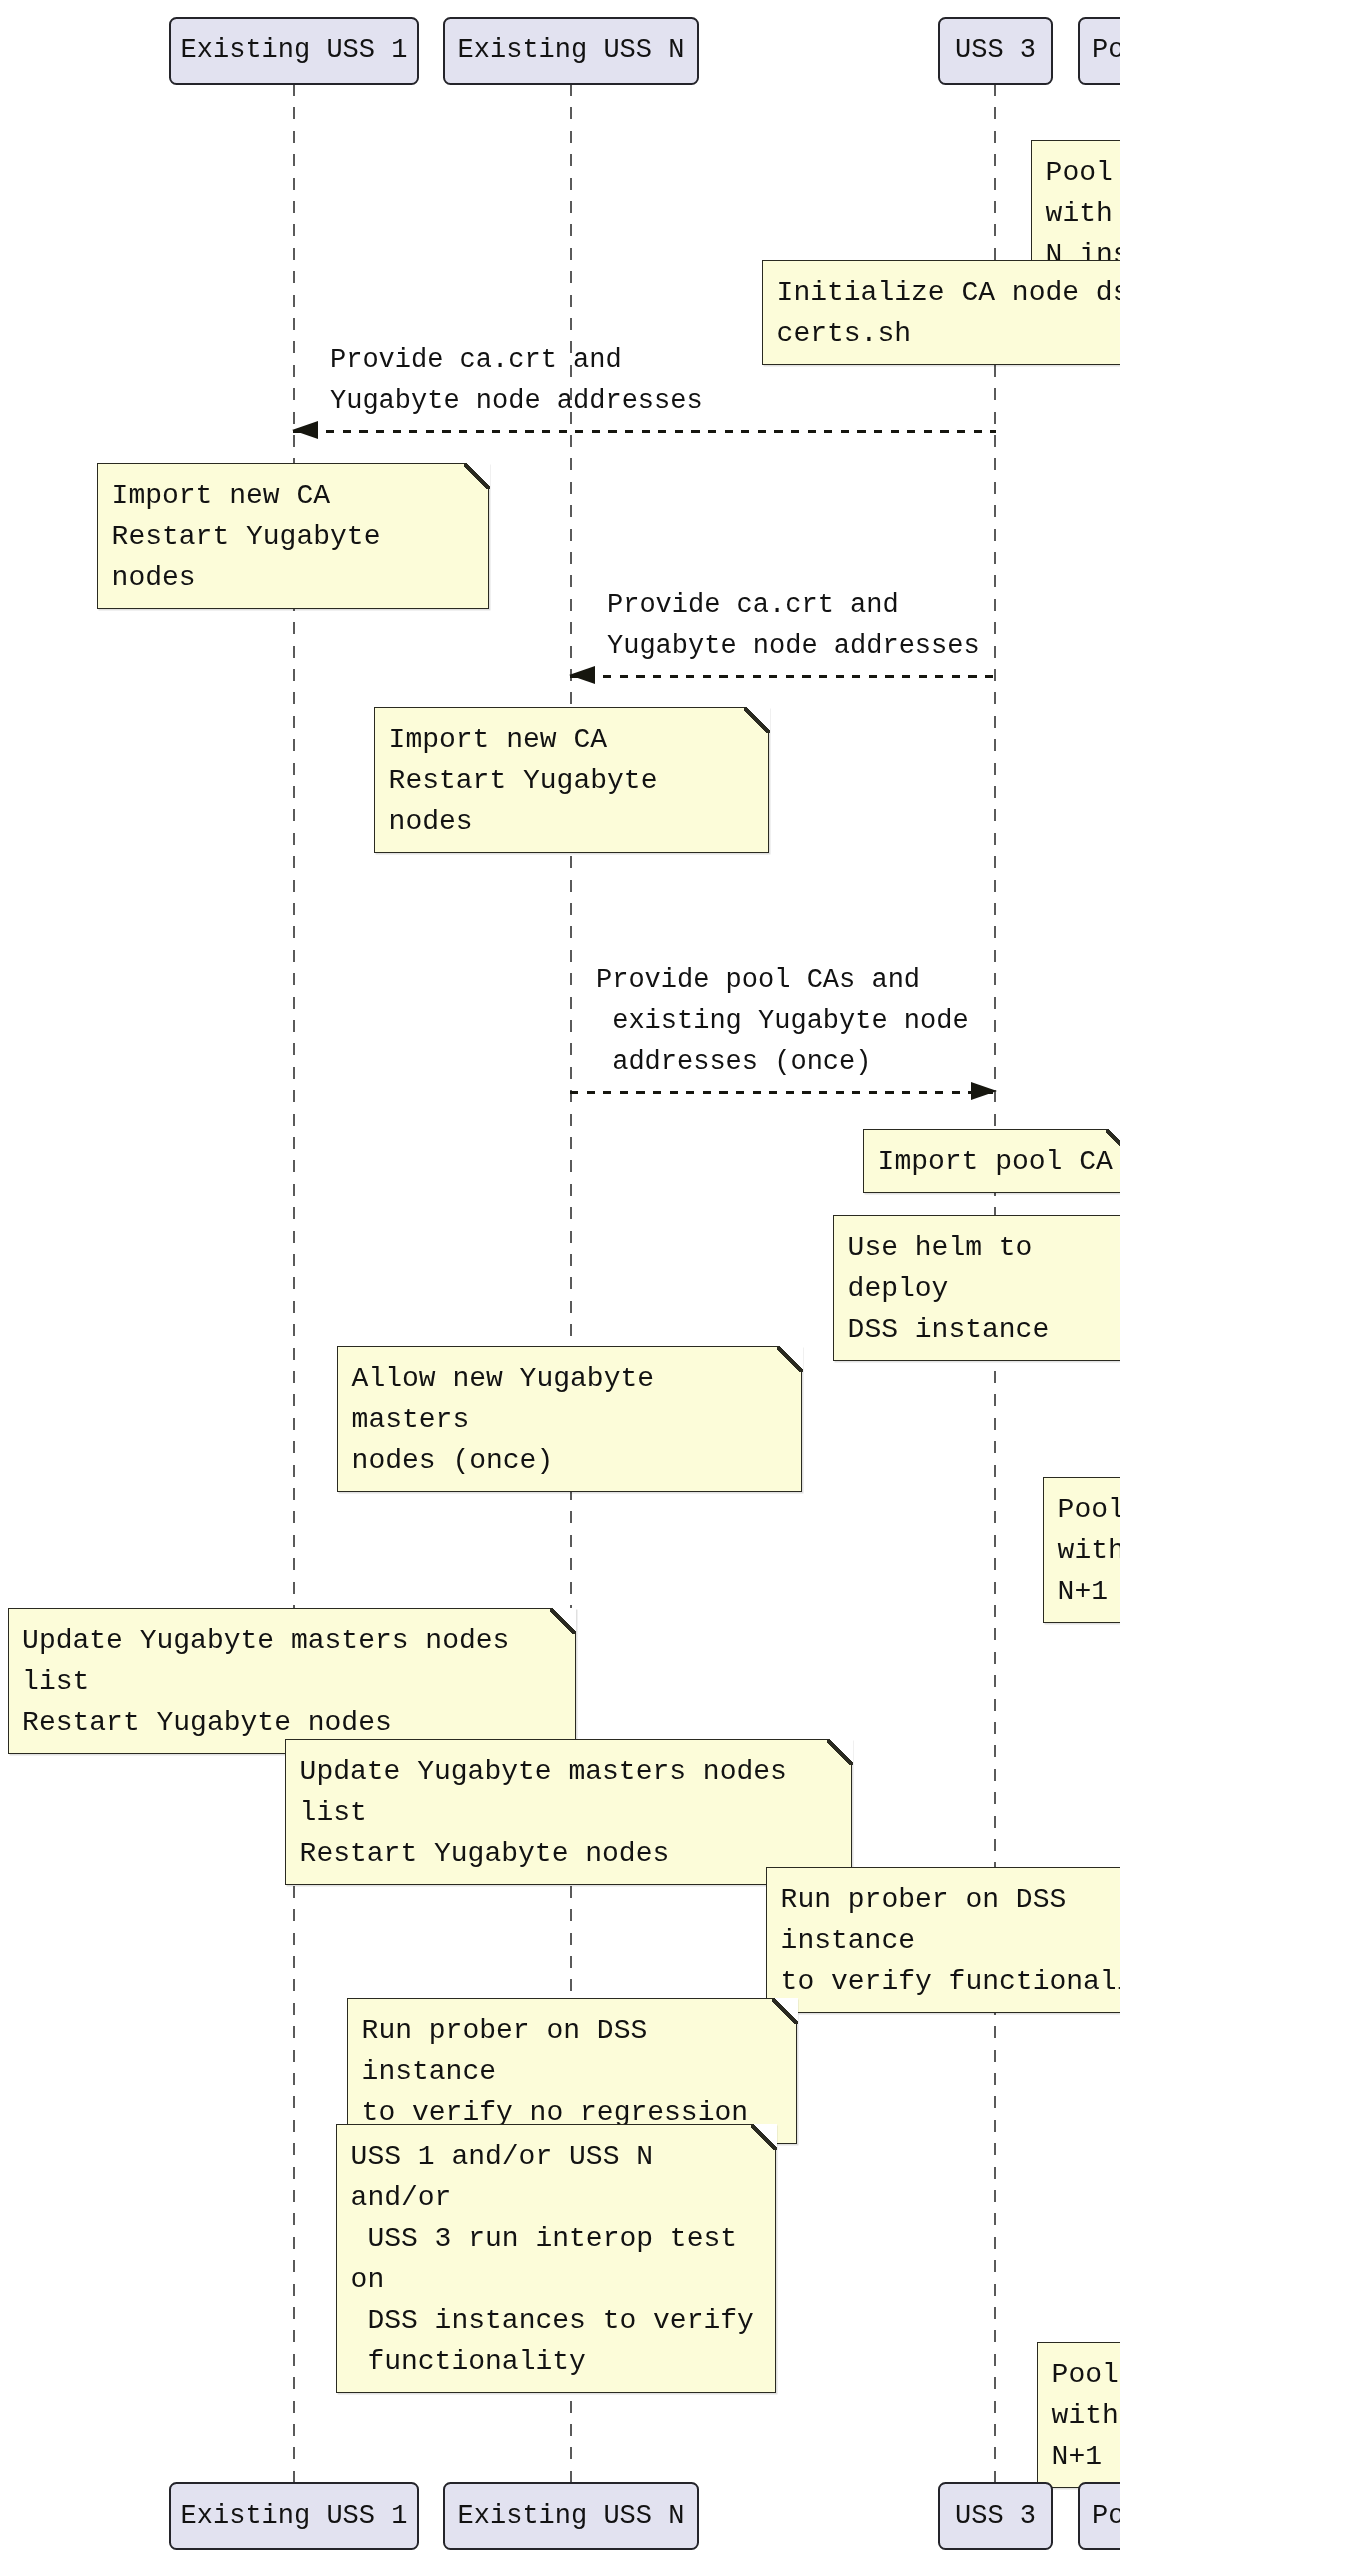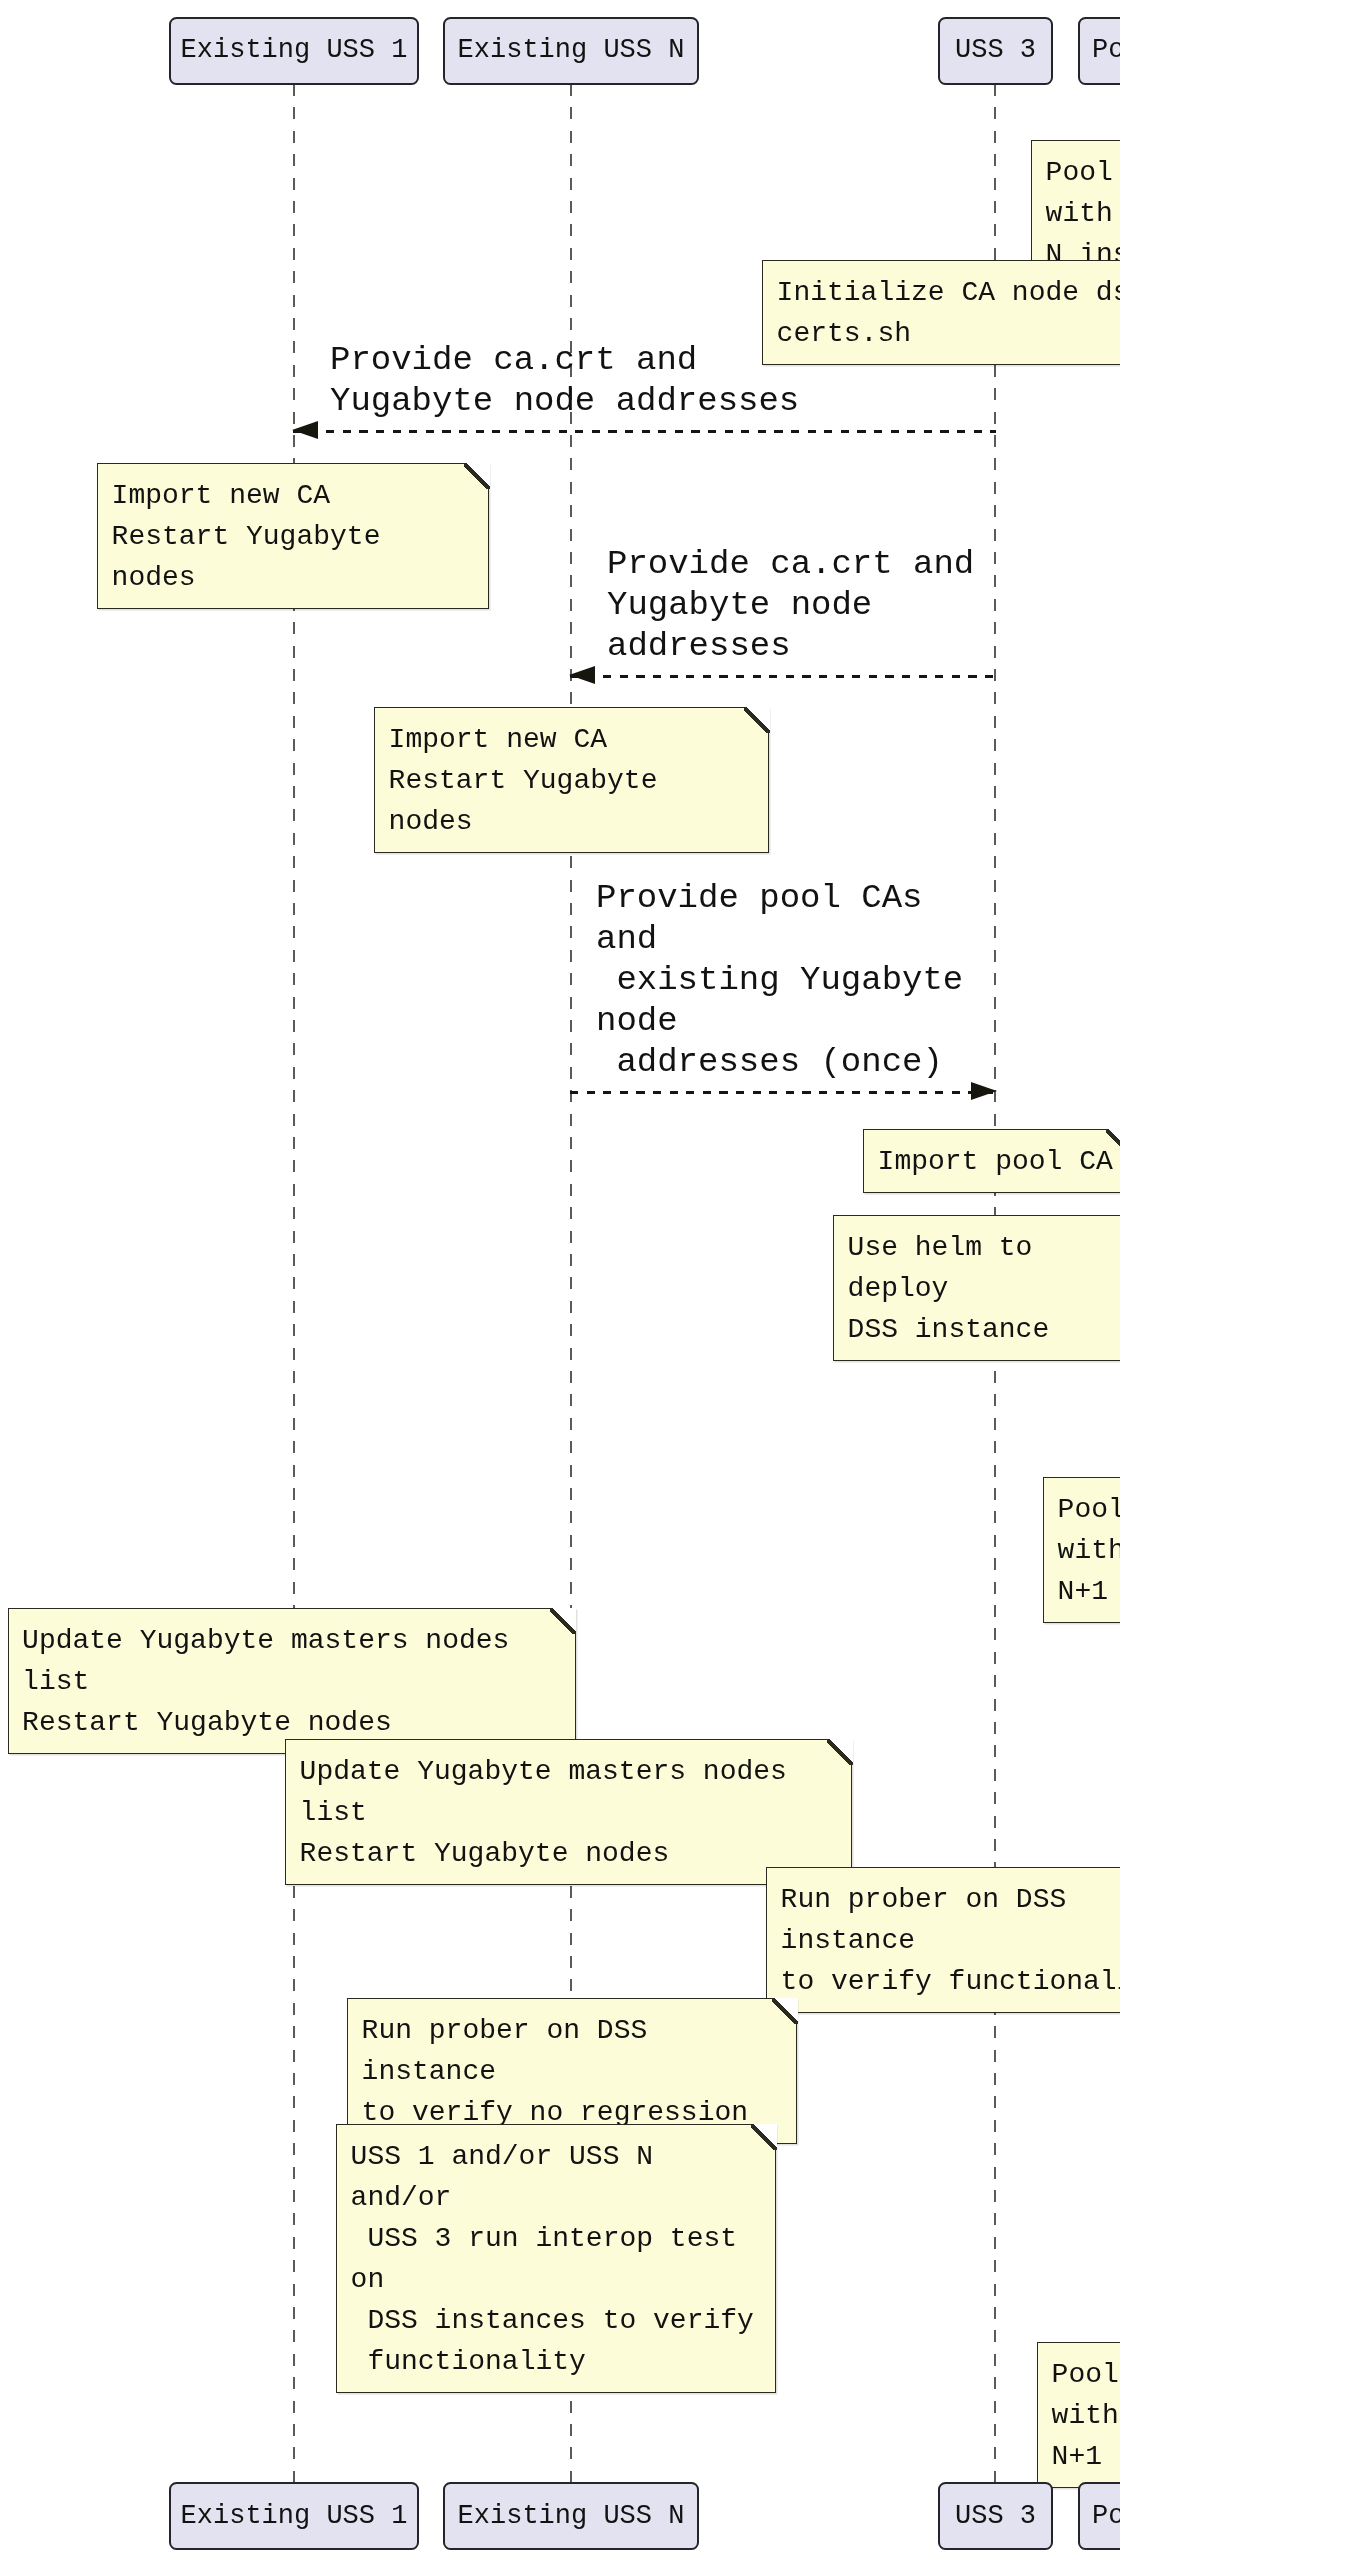--- a/index.html
+++ b/index.html
@@ -58,21 +58,21 @@
     border-top:9px solid transparent;border-bottom:9px solid transparent;
     border-right:26px solid var(--arrow);
   }
   .msg-head.right{
     right:-1.5px;
     border-top:9px solid transparent;border-bottom:9px solid transparent;
     border-left:26px solid var(--arrow);
   }
   .msg-label{
     position:absolute;bottom:9px;
-    font-size:34px;line-height:41px;
+    font-size:27px;line-height:41px;
     white-space:pre-wrap;
   }
 </style>
 </head>
 <body>
 
 <div class="stage">
 
   <div class="lifeline" style="left:293px;"></div>
   <div class="lifeline" style="left:570px;"></div>
@@ -142,20 +142,25 @@
     <div class="note-fold"></div>
     <div class="note-text">Import pool CA</div>
   </div>
 
   <div class="note" style="left:833px;top:1215px;width:328px;">
     <div class="note-fold"></div>
     <div class="note-text">Use helm to deploy
 DSS instance</div>
   </div>
 
+  <div class="note" style="left:337px;top:1346px;width:465px;">
+    <div class="note-fold"></div>
+    <div class="note-text">Allow new Yugabyte masters
+nodes (once)</div>
+  </div>
 
   <div class="note" style="left:1043px;top:1477px;width:271px;">
     <div class="note-fold"></div>
     <div class="note-text">Pool ready with
 N+1 instances</div>
   </div>
 
   <div class="note" style="left:7.5px;top:1608px;width:568px;">
     <div class="note-fold"></div>
     <div class="note-text">Update Yugabyte masters nodes list

